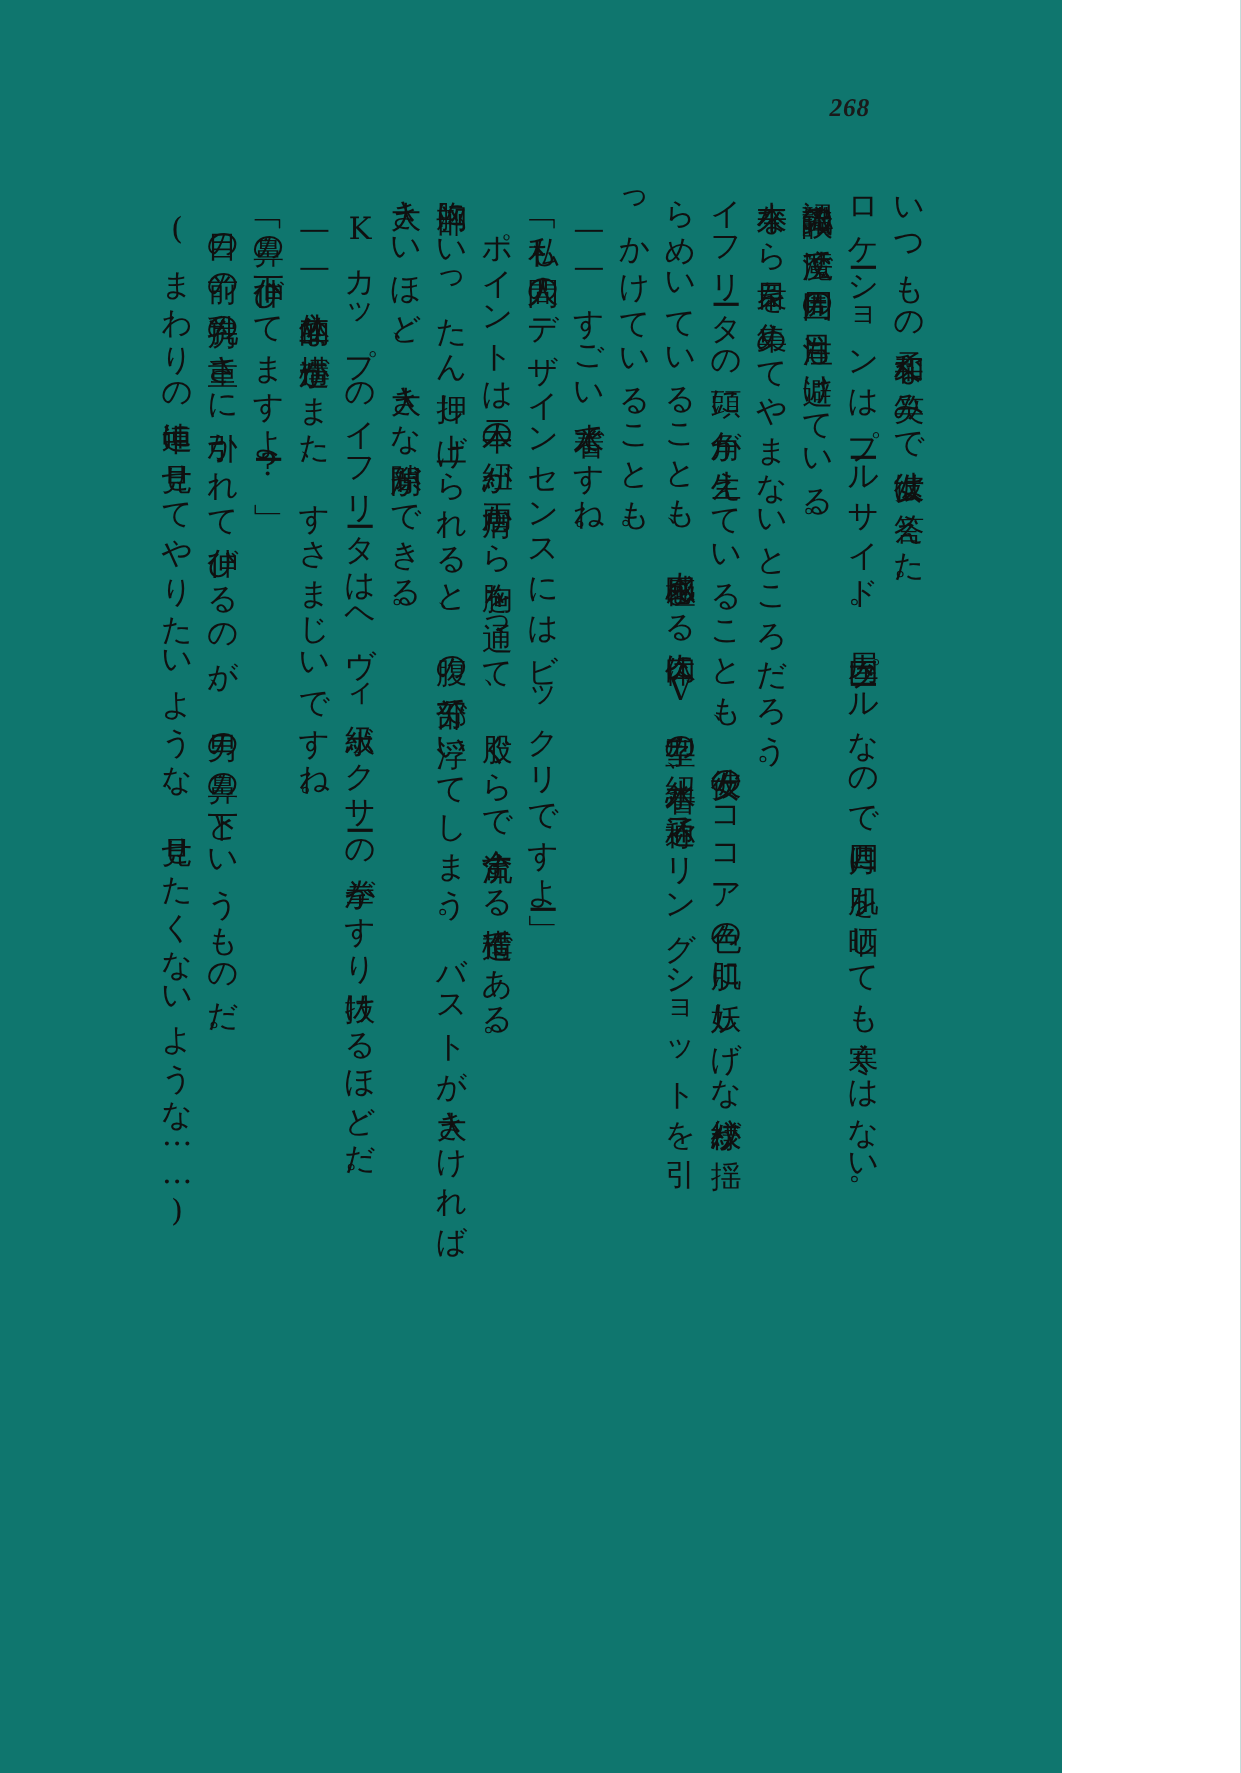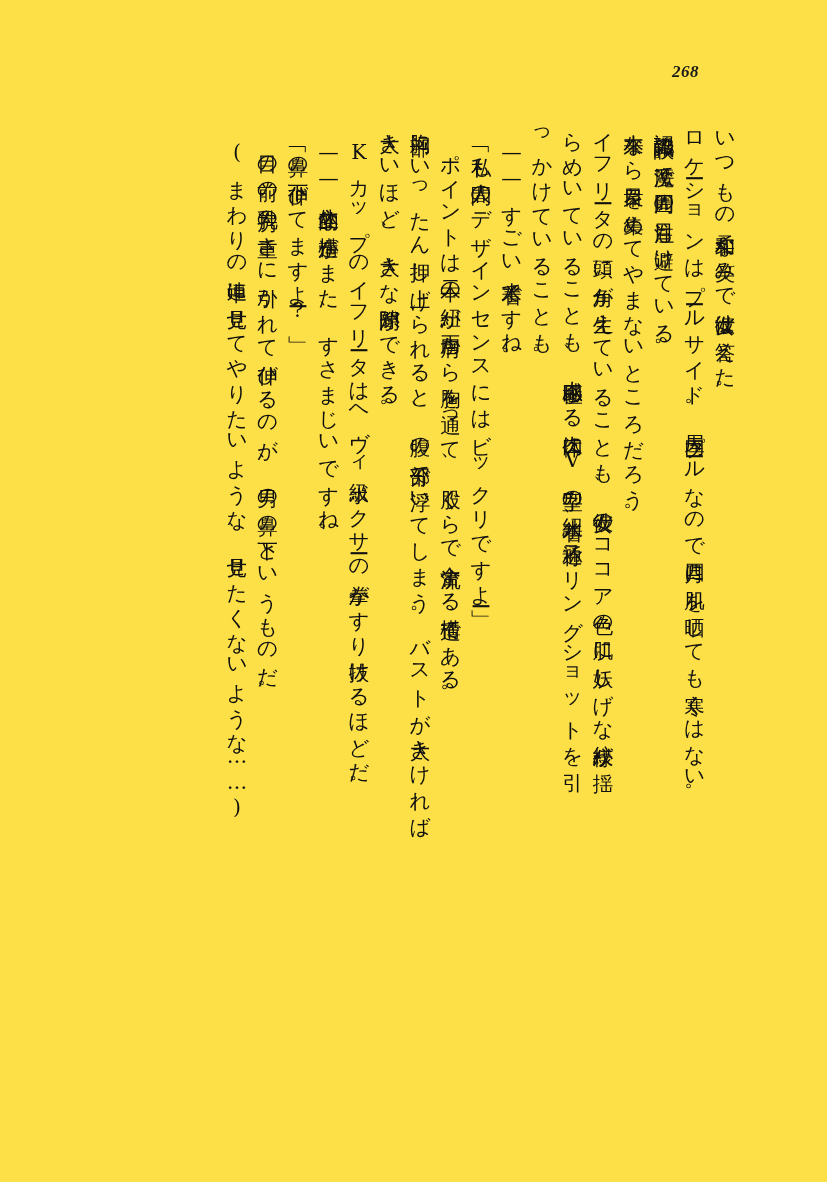--- a/index.html
+++ b/index.html
@@ -9,23 +9,23 @@
   }
   body {
     width: 827px;
     height: 1182px;
     font-family: "Liberation Serif", "DejaVu Serif", serif;
     color: #111111;
     overflow: hidden;
   }
   #page {
     position: relative;
-    width: 827px;
+    width: 708px;
     height: 1182px;
-    background: #fde047;
+    background: #0f766e;
   }
   #page-number {
     position: absolute;
     top: 62px;
     right: 128px;
     font-family: "Liberation Serif", "DejaVu Serif", serif;
     font-style: italic;
     font-weight: bold;
     font-size: 17px;
     letter-spacing: 0.5px;

